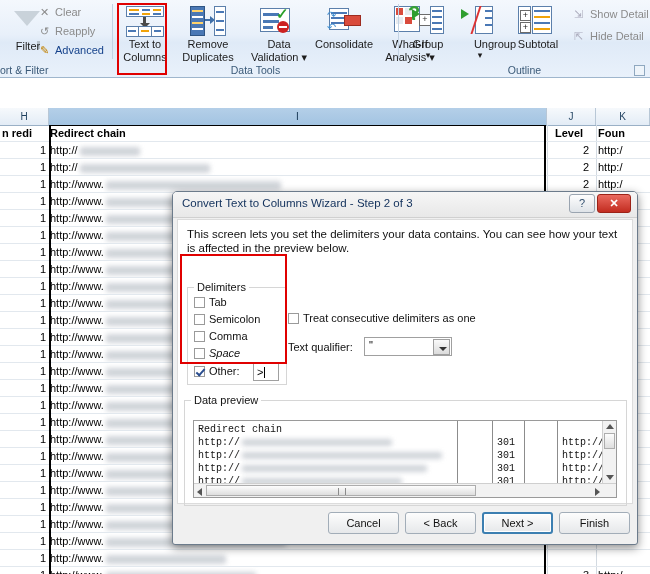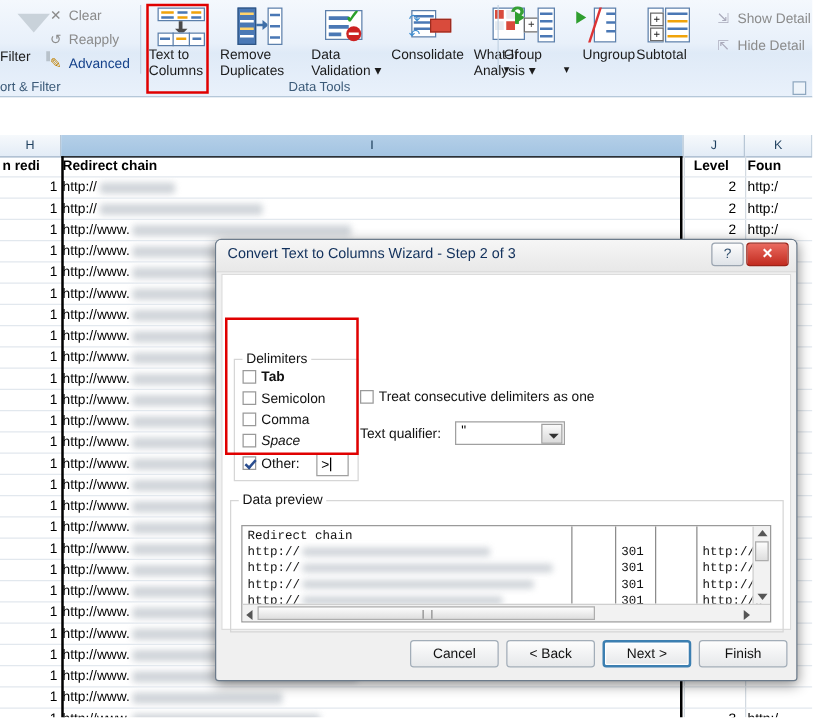--- a/index.html
+++ b/index.html
@@ -14,21 +14,21 @@
   #ribbon{position:absolute;left:0;top:0;width:650px;height:78px;
     background:linear-gradient(to bottom,#f4f8fd 0%,#e8f0fa 45%,#dfeaf7 55%,#e9f1fb 100%);
     border-bottom:1px solid #9fb6cd;box-sizing:border-box;}
   .rgroup{position:absolute;top:0;height:78px;box-sizing:border-box;}
   .rgroup .gtitle{position:absolute;bottom:2px;left:0;width:100%;text-align:center;
     font-size:10.5px;color:#3b5a78;}
   .gsep{position:absolute;top:4px;bottom:18px;width:1px;background:#c3d3e4;}
 
   .smallbtn{position:absolute;font-size:11px;color:#8b8b8b;white-space:nowrap;}
   .smallbtn.on{color:#15428b;}
-  .biglabel{position:absolute;font-size:11px;line-height:12px;color:#1c1c1c;}
+  .biglabel{position:absolute;text-align:center;font-size:11px;line-height:12px;color:#1c1c1c;}
 
   
   .ic{position:absolute;}
   .funnel{width:0;height:0;border-left:13px solid transparent;border-right:13px solid transparent;
     border-top:15px solid #c9d2da;}
   .funnel:after{content:"";position:absolute;left:10px;top:15px;width:3px;height:8px;background:#b8c2cb;}
 
   .gridicon{background:#fff;border:1px solid #5b7fab;box-sizing:border-box;}
   .barrow{position:absolute;height:2px;background:#f0a30a;}
   .barrow.b{background:#4a78b5;}
@@ -78,21 +78,21 @@
   #instr{position:absolute;left:9px;top:7px;width:440px;font-size:11.5px;color:#111;line-height:14px;}
 
   .fieldset{position:absolute;border:1px solid #d6d6d6;box-sizing:border-box;}
   .legend{position:absolute;top:-7px;left:6px;background:#fff;padding:0 3px;font-size:11px;color:#111;}
 
   .cbrow{position:absolute;font-size:11px;color:#111;white-space:nowrap;}
   .cbox{display:inline-block;width:11px;height:11px;border:1px solid #9a9a9a;background:#fff;
     vertical-align:-2px;margin-right:4px;box-sizing:border-box;position:relative;}
   .cbox.chk:after{content:"";position:absolute;left:3px;top:0px;width:3px;height:7px;
     border:solid #2a4d8f;border-width:0 2px 2px 0;transform:rotate(42deg);}
-  .u{text-decoration:underline;font-weight:bold;}
+  .u{text-decoration:underline;}
 
   #otherbox{position:absolute;border:1px solid #a0a0a0;background:#fff;box-sizing:border-box;
     font-size:11px;padding-left:3px;line-height:16px;color:#000;}
   .caret{display:inline-block;width:1px;height:11px;background:#000;vertical-align:-2px;margin-left:1px;}
 
   #qualbox{position:absolute;border:1px solid #a0a0a0;background:#fff;box-sizing:border-box;}
   #qualbox .val{position:absolute;left:4px;top:1px;font-size:11px;color:#000;}
   #qualarrow{position:absolute;right:1px;top:1px;width:17px;height:16px;
     background:linear-gradient(to bottom,#fafafa,#dbdbdb);border:1px solid #9f9f9f;box-sizing:border-box;}
   #qualarrow:after{content:"";position:absolute;left:5px;top:7px;border-left:4px solid transparent;
@@ -271,20 +271,21 @@
       <div class="biglabel" style="left:110px;top:38px;width:58px;">Subtotal</div>
     </div>
 
     <span class="smallbtn" style="left:175px;top:8px;">
       <span style="display:inline-block;width:16px;color:#aab;">⇲</span><span>Show Detail</span>
     </span>
     <span class="smallbtn" style="left:175px;top:30px;">
       <span style="display:inline-block;width:16px;color:#aab;">⇱</span><span>Hide Detail</span>
     </span>
 
+    <div class="gtitle">Outline</div>
     <div style="position:absolute;right:5px;bottom:2px;width:9px;height:9px;border:1px solid #8fa8c0;background:#eef4fa;"></div>
   </div>
 </div>
 
 <div id="redbox2"></div>
 
 <div id="sheet">
   <div id="colhead">
     <div class="ch" style="left:0;width:49px;">H</div>
     <div class="ch sel" style="left:49px;width:498px;">I</div>
@@ -465,20 +466,21 @@
 
 <div id="dlg">
 
   <div id="dlgtitle">
     <div class="t">Convert Text to Columns Wizard - Step 2 of 3</div>
     <div class="wbtn" id="helpbtn">?</div>
     <div class="wbtn" id="closebtn">✕</div>
   </div>
 
   <div id="dlgbody">
+    <div id="instr">This screen lets you set the delimiters your data contains.  You can see how your text is affected in the preview below.</div>
 
     <div class="fieldset" style="left:9px;top:67px;width:100px;height:98px;">
       <span class="legend">Delimiters</span>
     </div>
 
     <div class="cbrow" style="left:16px;top:76px;">
       <span class="cbox"></span><span class="u" style="text-decoration:none;">Tab</span>
     </div>
     <div class="cbrow" style="left:16px;top:93px;">
       <span class="cbox"></span><span>Semicolon</span>

